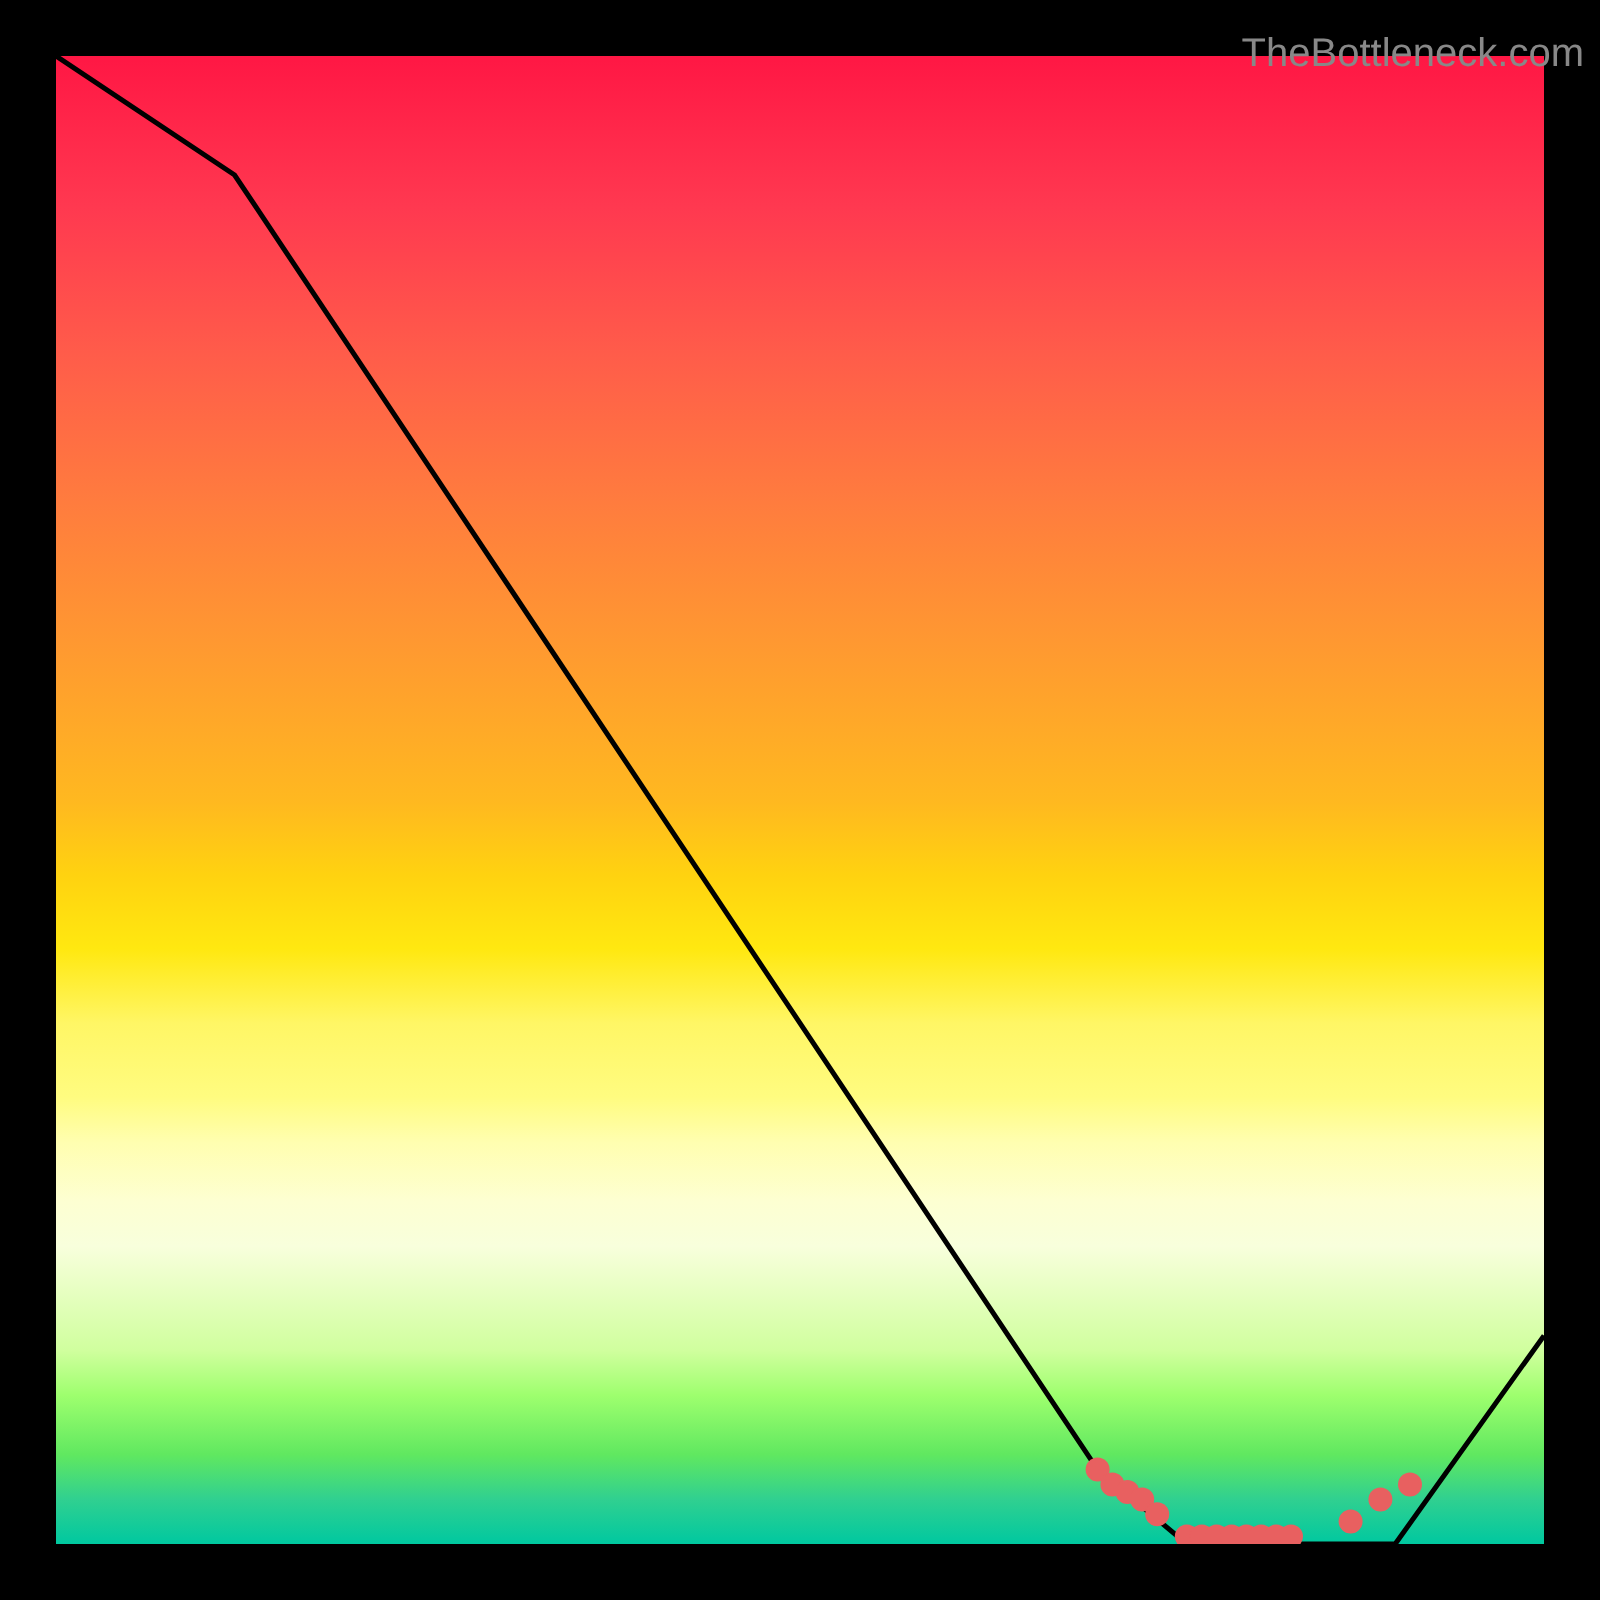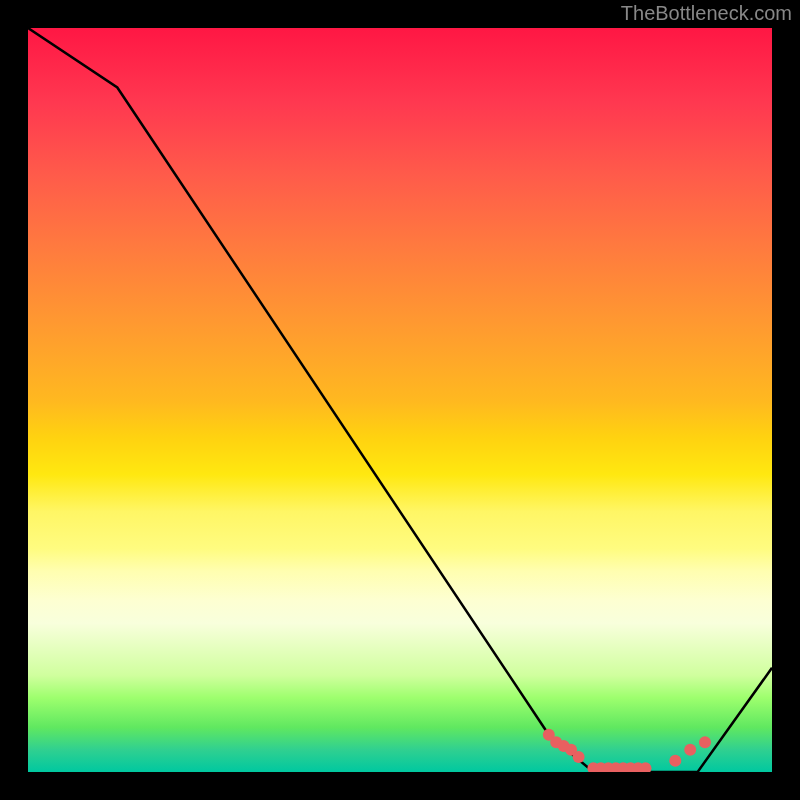--- a/index.html
+++ b/index.html
@@ -6,21 +6,21 @@
   body {
     width: 800px;
     height: 800px;
     background: #000;
     font-family: Arial, sans-serif;
     position: relative;
     overflow: hidden;
   }
   .attribution {
     position: absolute;
-    top: 2px;
+    top: 16px;
     right: 8px;
     color: #888;
     font-size: 20px;
     z-index: 10;
   }
   .plot-area {
     position: absolute;
     top: 28px;
     left: 28px;
     width: 744px;

